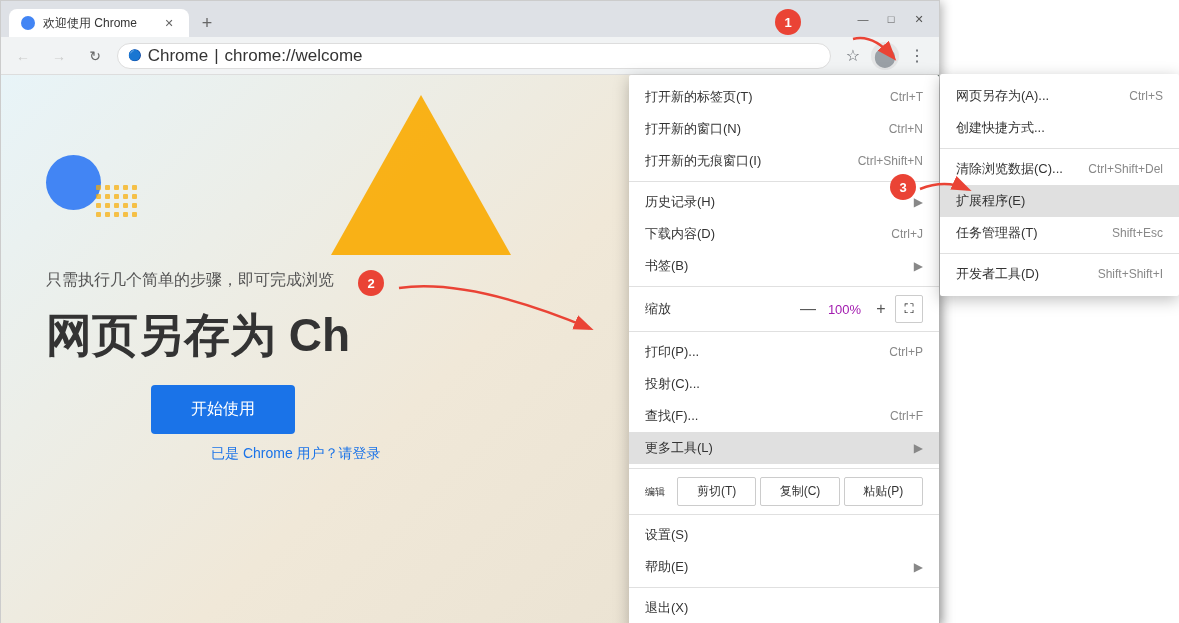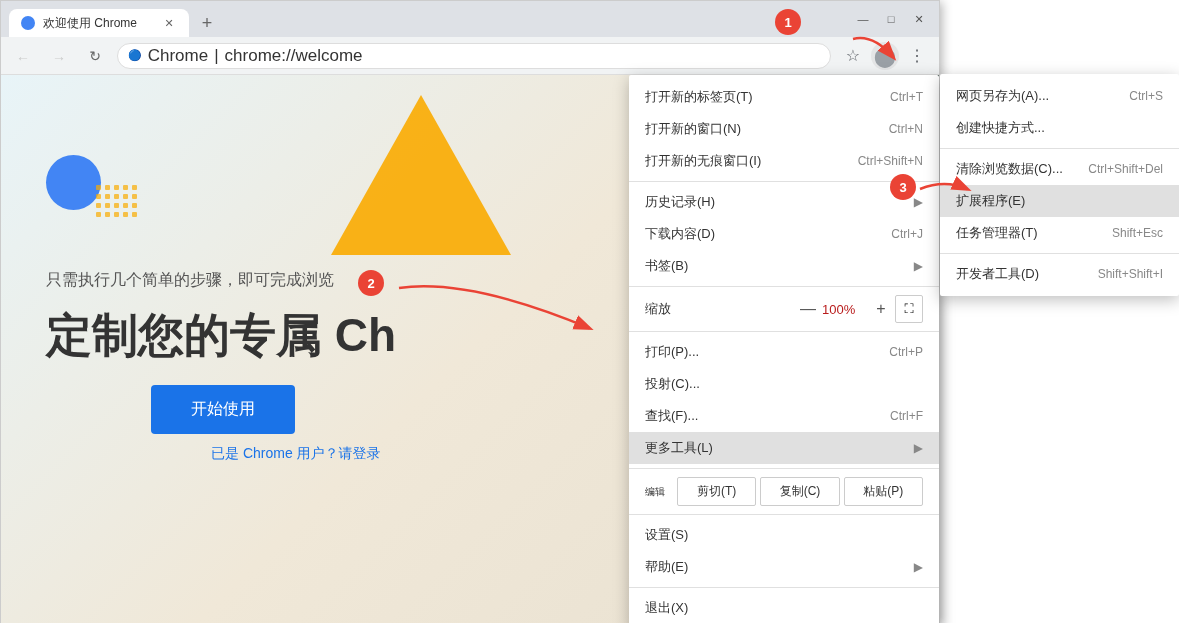--- a/index.html
+++ b/index.html
@@ -339,22 +339,23 @@
       display: flex;
       align-items: center;
       justify-content: center;
       cursor: pointer;
       font-size: 16px;
       color: #555;
       border-radius: 2px;
     }
     .zoom-value {
       width: 45px;
+      text-align: center;
       font-size: 13px;
-      color: #b91c1c;
+      color: #a21caf;
     }
     .zoom-expand {
       width: 28px;
       height: 28px;
       display: flex;
       align-items: center;
       justify-content: center;
       cursor: pointer;
       border: 1px solid #ccc;
       border-radius: 2px;
@@ -475,21 +476,21 @@
         <div class="dot"></div>
     </div>
 
     <div style="position:absolute;left:330px;top:20px;z-index:2;">
       <svg width="180" height="160" viewBox="0 0 180 160">
         <polygon points="90,0 0,160 180,160" fill="#f9ab00" opacity="0.9"></polygon>
       </svg>
     </div>
 
     <div class="welcome-text-small">只需执行几个简单的步骤，即可完成浏览</div>
-    <div class="welcome-text-large">定制您的专属 Ch</div>
+    <div class="welcome-text-large">网页另存为 Ch</div>
     <button class="start-btn">开始使用</button>
     <a class="login-link">已是 Chrome 用户？请登录</a>
 
     <div class="step-circle" style="top:195px;left:357px;z-index:200;">2</div>
 
     <svg class="arrow" style="top:198px;left:388px;width:230px;height:80px;">
       <defs>
         <marker id="ah2" markerWidth="8" markerHeight="8" refX="6" refY="3" orient="auto">
           <path d="M0,0 L0,6 L8,3 z" fill="#ea4335"></path>
         </marker>

